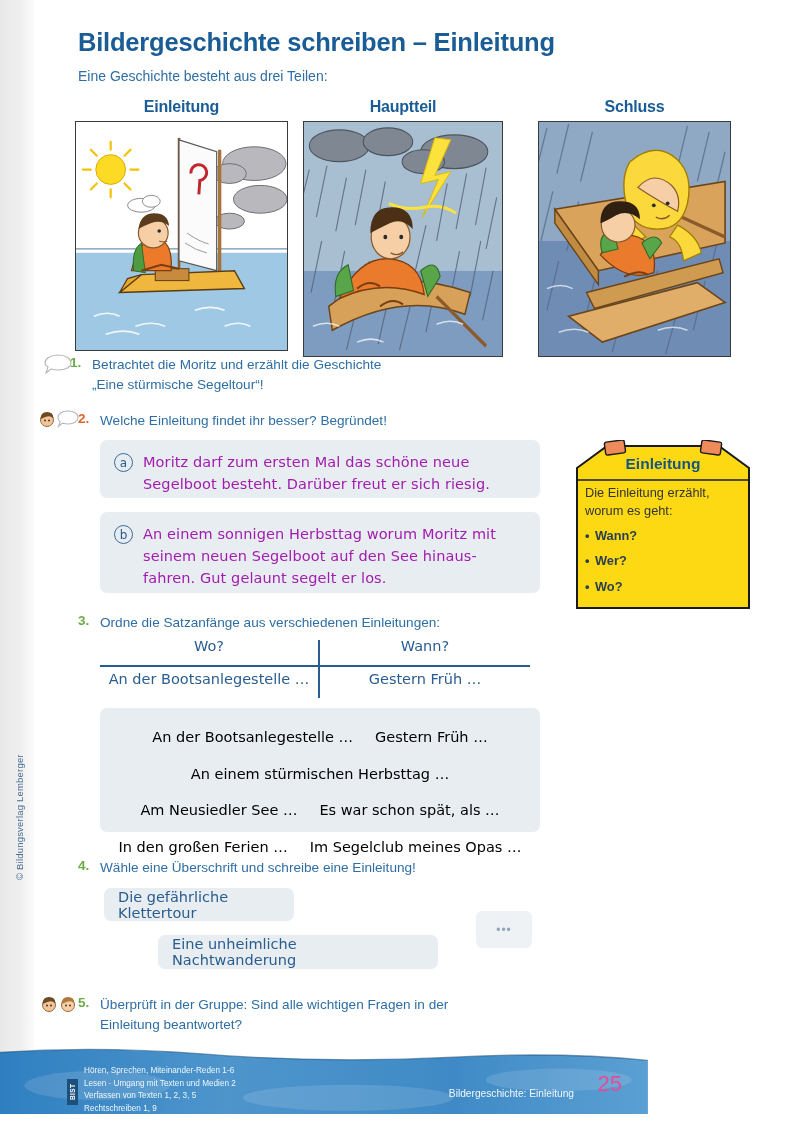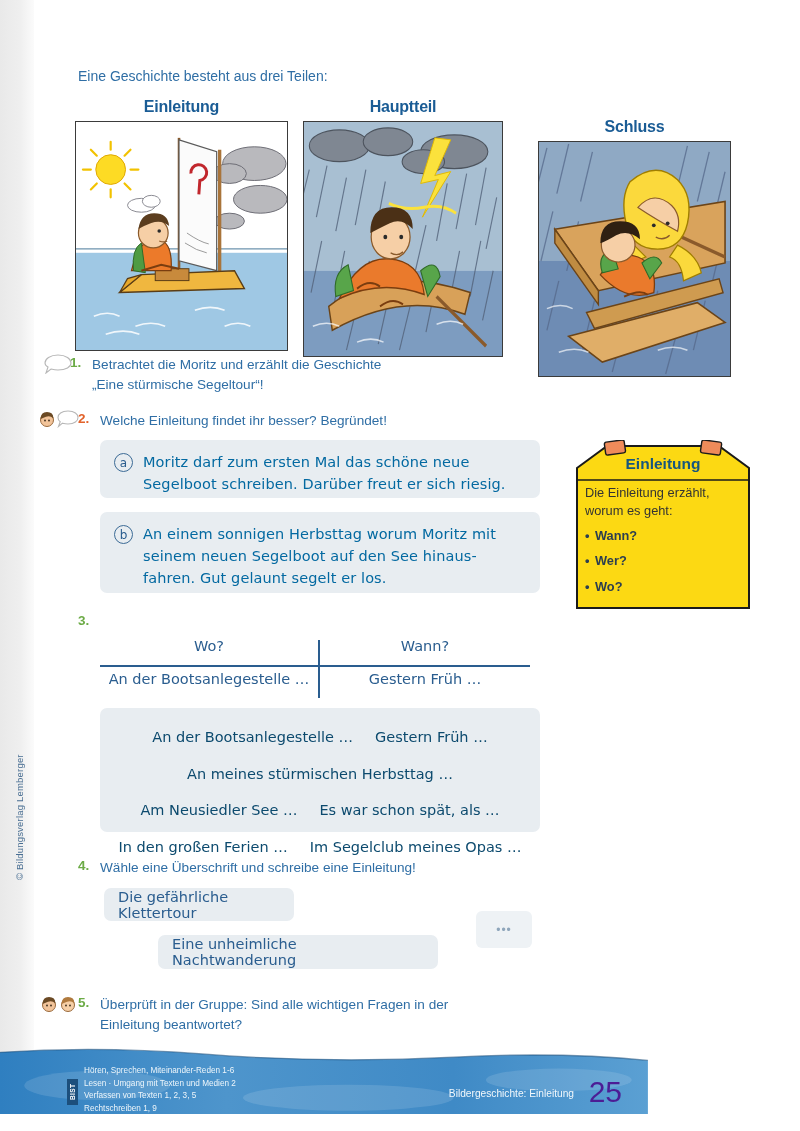--- a/index.html
+++ b/index.html
@@ -31,21 +31,21 @@
   .subtitle {
     position: absolute; left: 78px; top: 68px;
     font-size: 14px; color: #2f6ea5;
   }
 
   
   .pics { position: absolute; left: 75px; top: 98px; width: 656px; height: 252px; }
   .pic-col { position: absolute; top: 0; }
   .pic-col.c1 { left: 0; width: 213px; }
   .pic-col.c2 { left: 228px; width: 200px; }
-  .pic-col.c3 { left: 463px; width: 193px; margin-top: 20px; }
+  .pic-col.c3 { left: 463px; width: 193px; }
   .pic-cap {
     text-align: center; font-size: 16px; font-weight: bold; color: #1a5c95;
     margin-bottom: 5px; letter-spacing: -.2px;
   }
   .pic-frame {
     border: 1.4px solid #3b3b3b; background: #cfe3f0;
     position: relative; overflow: hidden;
   }
   .c1 .pic-frame { height: 230px; }
   .c2 .pic-frame { height: 236px; }
@@ -68,21 +68,21 @@
   .gbox-inner {
     display: flex; gap: 10px; padding: 11px 14px;
   }
   .letter {
     width: 19px; height: 19px; border: 1.2px solid #3c6b96; border-radius: 50%;
     color: #2a5d8f; font-size: 12px; display: flex; align-items: center;
     justify-content: center; flex: none; margin-top: 2px;
     font-family: "DejaVu Sans", sans-serif;
   }
   .hand {
-    font-family: "DejaVu Sans", sans-serif; font-size: 14.5px; color: #0369a1;
+    font-family: "DejaVu Sans", sans-serif; font-size: 14.5px; color: #a21caf;
     line-height: 1.52; letter-spacing: .1px;
   }
 
   
   .note { position: absolute; left: 573px; top: 440px; width: 180px; height: 172px; }
   .note svg { position: absolute; inset: 0; }
   .note-title {
     position: absolute; left: 0; right: 0; top: 15px; text-align: center;
     font-size: 15.5px; font-weight: bold; color: #17567f;
   }
@@ -98,21 +98,21 @@
   .tbl { position: absolute; left: 100px; top: 638px; width: 430px; height: 62px; }
   .tbl .vline { position: absolute; left: 218px; top: 2px; width: 2px; height: 58px; background: #2a5d8f; }
   .tbl .hline { position: absolute; left: 0; right: 0; top: 27px; height: 1.6px; background: #2a5d8f; }
   .th { position: absolute; top: 0; font-size: 14.5px; color: #2a5d8f; font-family: "DejaVu Sans", sans-serif; }
   .td { position: absolute; top: 33px; font-size: 14.5px; color: #2a5d8f; font-family: "DejaVu Sans", sans-serif; }
 
   .wordbank {
     position: absolute; left: 100px; top: 708px; width: 440px; height: 124px;
     background: #e8edf1; border-radius: 7px;
   }
-  .wb-line { text-align: center; font-size: 14.5px; color: #0c4a6e;
+  .wb-line { text-align: center; font-size: 14.5px; color: #000000;
              font-family: "DejaVu Sans", sans-serif; line-height: 1; }
   .wb-line span { display: inline-block; }
   .gap { display: inline-block; width: 22px; }
 
   .titlebox {
     position: absolute; background: #e8edf1; border-radius: 7px;
     font-family: "DejaVu Sans", sans-serif; font-size: 14.5px; color: #2a5d8f;
     display: flex; align-items: center; padding: 0 14px;
   }
   .dotsbox {
@@ -125,30 +125,31 @@
   .footer { position: absolute; left: 0; bottom: 0; width: 648px; height: 90px; }
   .footer-wave { position: absolute; inset: 0; }
   .bist-badge {
     position: absolute; left: 67px; bottom: 26px; width: 11px; height: 26px;
     background: #1c4f7c; color: #fff; font-size: 6.5px; font-weight: bold;
     writing-mode: vertical-rl; transform: rotate(180deg);
     display: flex; align-items: center; justify-content: center; letter-spacing: .4px;
   }
   .bist-lines { position: absolute; left: 84px; bottom: 16px; color: #eef6fb; font-size: 8.2px; line-height: 1.52; }
   .footer-label { position: absolute; right: 74px; bottom: 32px; color: #f2f8fc; font-size: 10.2px; }
-  .page-no { position: absolute; right: 26px; bottom: 22px; color: #4c1d95; font-size: 30px; }
+  .page-no { position: absolute; right: 26px; bottom: 34px; color: #ec4899; font-size: 22px; }
 </style>
 </head>
 <body>
 
 <div class="page">
 
   <div class="left-strip"></div>
   <div class="copyright">© Bildungsverlag Lemberger</div>
 
+  <h1 class="title">Bildergeschichte schreiben – Einleitung</h1>
   <div class="subtitle">Eine Geschichte besteht aus drei Teilen:</div>
 
   <div class="pics">
 
     <div class="pic-col c1">
       <div class="pic-cap">Einleitung</div>
       <div class="pic-frame">
         <svg class="pic-svg" viewBox="0 0 213 230" preserveAspectRatio="none">
           <rect x="0" y="0" width="213" height="132" fill="#ffffff"></rect>
           <rect x="0" y="132" width="213" height="98" fill="#9fc8e4"></rect>
@@ -337,21 +338,21 @@
   <div class="task" style="left:78px; top:411px; width:450px;">
     <div class="task-num orange">2.</div>
     <div class="task-text">Welche Einleitung findet ihr besser? Begründet!</div>
   </div>
 
   <div class="gbox" style="left:100px; top:440px; width:440px; height:58px;">
     <div class="gbox-inner">
       <div class="letter">a</div>
       <div class="hand">
         <div>Moritz darf zum ersten Mal das schöne neue</div>
-        <div>Segelboot schreiben. Darüber freut er sich riesig.</div>
+        <div>Segelboot besteht. Darüber freut er sich riesig.</div>
       </div>
     </div>
   </div>
 
   <div class="gbox" style="left:100px; top:512px; width:440px; height:81px;">
     <div class="gbox-inner">
       <div class="letter">b</div>
       <div class="hand">
         <div>An einem sonnigen Herbsttag worum Moritz mit</div>
         <div>seinem neuen Segelboot auf den See hinaus-</div>
@@ -378,37 +379,38 @@
         <span class="dot">•</span><span>Wer?</span>
       </div>
       <div class="note-li">
         <span class="dot">•</span><span>Wo?</span>
       </div>
     </div>
   </div>
 
   <div class="task" style="left:78px; top:613px; width:460px;">
     <div class="task-num green">3.</div>
+    <div class="task-text">Ordne die Satzanfänge aus verschiedenen Einleitungen:</div>
   </div>
 
   <div class="tbl">
     <div class="vline"></div>
     <div class="hline"></div>
     <div class="th" style="left:0; width:218px; text-align:center;">Wo?</div>
     <div class="th" style="left:220px; width:210px; text-align:center;">Wann?</div>
     <div class="td" style="left:0; width:218px; text-align:center;">An der Bootsanlegestelle …</div>
     <div class="td" style="left:220px; width:210px; text-align:center;">Gestern Früh …</div>
   </div>
 
   <div class="wordbank">
     <div class="wb-line" style="padding-top:22px;">
       <span>An der Bootsanlegestelle …</span><span class="gap"></span><span>Gestern Früh …</span>
     </div>
     <div class="wb-line" style="padding-top:22px;">
-      <span>An meines stürmischen Herbsttag …</span>
+      <span>An einem stürmischen Herbsttag …</span>
     </div>
     <div class="wb-line" style="padding-top:22px;">
       <span>Am Neusiedler See …</span><span class="gap"></span><span>Es war schon spät, als …</span>
     </div>
     <div class="wb-line" style="padding-top:22px;">
       <span>In den großen Ferien …</span><span class="gap"></span><span>Im Segelclub meines Opas …</span>
     </div>
   </div>
 
   <div class="task" style="left:78px; top:858px; width:470px;">

